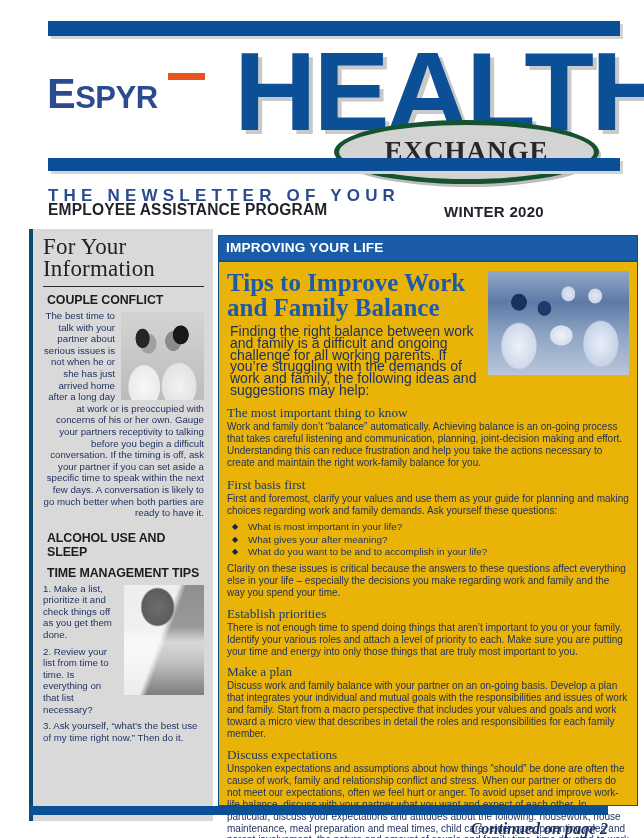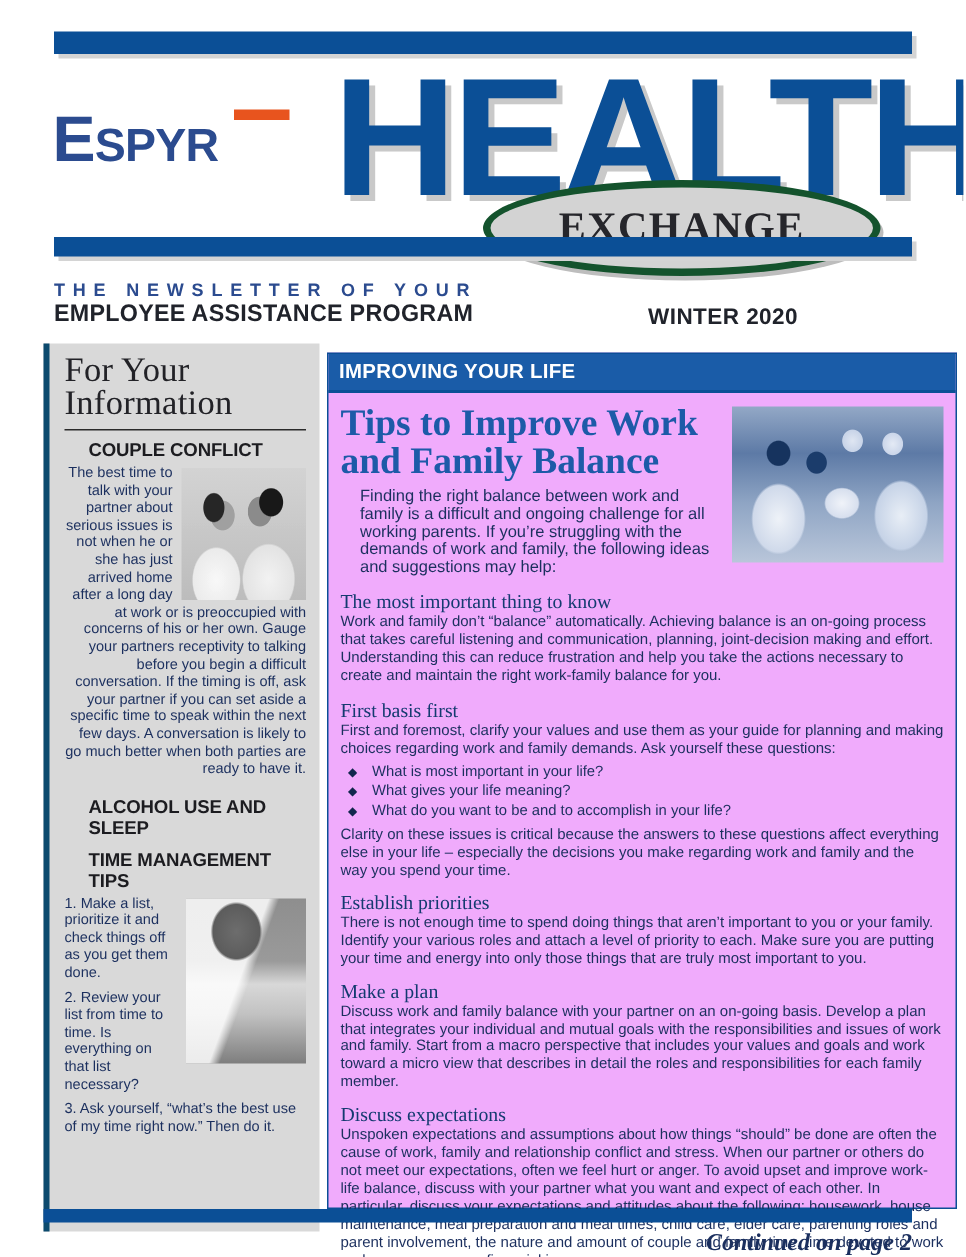--- a/index.html
+++ b/index.html
@@ -5,21 +5,21 @@
 <style>
   html,body{margin:0;padding:0;background:#ffffff;}
   body{
     width:644px;height:838px;overflow:hidden;position:relative;
     font-family:"Liberation Sans", sans-serif;
     color:#1b2f5e;
   }
   .page{position:absolute;left:0;top:0;width:644px;height:838px;background:#fff;}
 
   
-  .masthead{position:absolute;left:0;top:0;width:568px;height:228px;}
+  .masthead{position:absolute;left:12px;top:0;width:568px;height:228px;}
 
   .rule-top{
     position:absolute;left:36px;top:21px;width:572px;height:15px;
     background:#0b4f96;box-shadow:3px 3px 0 0 #d4d4d4;
   }
   .rule-mid{
     position:absolute;left:36px;top:158px;width:572px;height:13px;
     background:#0b4f96;box-shadow:3px 3px 0 0 #d4d4d4;
   }
 
@@ -63,21 +63,21 @@
     box-shadow:2px 3px 0 0 #bdbdbd;
   }
   .exchange-txt{
     font-family:"Liberation Serif", serif;
     font-weight:bold;font-size:27px;letter-spacing:1px;color:#26262b;
     transform:translateY(-1px);
   }
 
   .sub-line1{
     position:absolute;left:36px;top:186px;
-    font-size:12px;font-weight:bold;letter-spacing:5.2px;color:#2b4b8f;
+    font-size:17px;font-weight:bold;letter-spacing:5.2px;color:#2b4b8f;
   }
   .sub-line2{
     position:absolute;left:36px;top:201px;
     font-size:16px;font-weight:bold;letter-spacing:0.2px;color:#20232b;
     font-stretch:condensed;transform:scaleX(0.97);transform-origin:left top;
   }
   .issue{
     position:absolute;right:36px;top:203px;
     font-size:15px;font-weight:bold;letter-spacing:0.3px;color:#20232b;
   }
@@ -92,21 +92,21 @@
   .fyi-title{
     font-family:"Liberation Serif", serif;
     font-size:23px;line-height:22px;color:#222227;
     letter-spacing:0.2px;
     padding-bottom:3px;
   }
   .fyi-rule{border-bottom:1.3px solid #2a2a2a;margin:3px 0 6px 0;}
 
   .side-h{
     font-size:12.4px;font-weight:bold;color:#1c1c20;letter-spacing:-0.1px;
-    margin:7px 0 3px 16px;line-height:14px;
+    margin:7px 0 3px 4px;line-height:14px;
   }
   .side-h.first{margin-top:0;}
   .side-p{
     font-size:9.7px;line-height:11.6px;color:#1b2f5e;margin:0 0 5px 0;
     text-align:right;
   }
 
   .img-couple{
     float:right;width:83px;height:88px;margin:2px 0 2px 6px;
     background:
@@ -126,21 +126,21 @@
       radial-gradient(ellipse 26px 30px at 42% 20%, #6d6d6d 0%, #5c5c5c 60%, rgba(0,0,0,0) 66%),
       linear-gradient(110deg, rgba(255,255,255,0.85) 46%, rgba(255,255,255,0) 52%),
       linear-gradient(#8e8e8e 0%, #9a9a9a 38%, #d8d8d8 52%, #c2c2c2 70%, #7e7e7e 100%);
     filter:grayscale(1);
   }
   .side-list{font-size:9.7px;line-height:11.6px;margin:0 0 5px 0;color:#1b2f5e;}
 
   
   .main{
     position:absolute;left:218px;top:235px;width:420px;height:571px;
-    border:1.6px solid #0b4f96;box-sizing:border-box;background:#f0abfc;
+    border:1.6px solid #0b4f96;box-sizing:border-box;background:#eab308;
   }
   .banner{
     background:#1a5ca8;color:#ffffff;
     font-size:13.6px;font-weight:bold;letter-spacing:0.2px;
     padding:4px 0 5px 7px;
     border-bottom:2px solid #0b4f96;
   }
   .main-inner{padding:5px 8px 6px 8px;}
 
   .art-title{
@@ -154,21 +154,21 @@
       radial-gradient(ellipse 15px 16px at 22% 30%, #16335e 0%, #16335e 50%, rgba(0,0,0,0) 55%),
       radial-gradient(ellipse 13px 14px at 40% 36%, #1b3c6b 0%, #1b3c6b 50%, rgba(0,0,0,0) 55%),
       radial-gradient(ellipse 12px 13px at 57% 22%, #dfe6f2 0%, #c8d4e8 55%, rgba(0,0,0,0) 60%),
       radial-gradient(ellipse 12px 13px at 76% 24%, #e4eaf5 0%, #cbd6ea 55%, rgba(0,0,0,0) 60%),
       radial-gradient(ellipse 18px 16px at 52% 62%, #f0f3f9 0%, #d7dfee 60%, rgba(0,0,0,0) 66%),
       radial-gradient(ellipse 26px 34px at 22% 72%, #eef2f8 0%, #cfd9ea 65%, rgba(0,0,0,0) 70%),
       radial-gradient(ellipse 26px 34px at 80% 70%, #e8eef6 0%, #c6d3e7 65%, rgba(0,0,0,0) 70%),
       linear-gradient(#93a8c6 0%, #5d7aa6 30%, #8fa5c4 62%, #b9c6da 100%);
   }
   .art-intro{
-    font-size:11px;line-height:11.8px;color:#1b2f5e;margin:0 0 8px 13px;
+    font-size:14px;line-height:11.8px;color:#1b2f5e;margin:0 0 8px 3px;
   }
   .sec-h{
     font-family:"Liberation Serif", serif;
     font-size:13.2px;color:#143a70;font-weight:normal;
     margin:7px 0 1px 0;line-height:15px;
   }
   .art-p{
     font-size:10px;line-height:11.9px;color:#1b2f5e;margin:0 0 2px 0;
   }
   .bullets{list-style:none;margin:4px 0 4px 0;padding:0;}
@@ -251,21 +251,21 @@
       <p class="art-intro">Finding the right balance between work and family is a difficult and ongoing challenge for all working parents. If you’re struggling with the demands of work and family, the following ideas and suggestions may help:</p>
 
       <h2 class="sec-h">The most important thing to know</h2>
       <p class="art-p">Work and family don’t “balance” automatically. Achieving balance is an on-going process that takes careful listening and communication, planning, joint-decision making and effort. Understanding this can reduce frustration and help you take the actions necessary to create and maintain the right work-family balance for you.</p>
       <div class="clear"></div>
 
       <h2 class="sec-h">First basis first</h2>
       <p class="art-p">First and foremost, clarify your values and use them as your guide for planning and making choices regarding work and family demands. Ask yourself these questions:</p>
       <ul class="bullets">
         <li>What is most important in your life?</li>
-        <li>What gives your life meaning?</li>
+        <li>What gives your after meaning?</li>
         <li>What do you want to be and to accomplish in your life?</li>
       </ul>
       <p class="art-p">Clarity on these issues is critical because the answers to these questions affect everything else in your life – especially the decisions you make regarding work and family and the way you spend your time.</p>
 
       <h2 class="sec-h">Establish priorities</h2>
       <p class="art-p">There is not enough time to spend doing things that aren’t important to you or your family. Identify your various roles and attach a level of priority to each. Make sure you are putting your time and energy into only those things that are truly most important to you.</p>
 
       <h2 class="sec-h">Make a plan</h2>
       <p class="art-p">Discuss work and family balance with your partner on an on-going basis. Develop a plan that integrates your individual and mutual goals with the responsibilities and issues of work and family. Start from a macro perspective that includes your values and goals and work toward a micro view that describes in detail the roles and responsibilities for each family member.</p>
 

